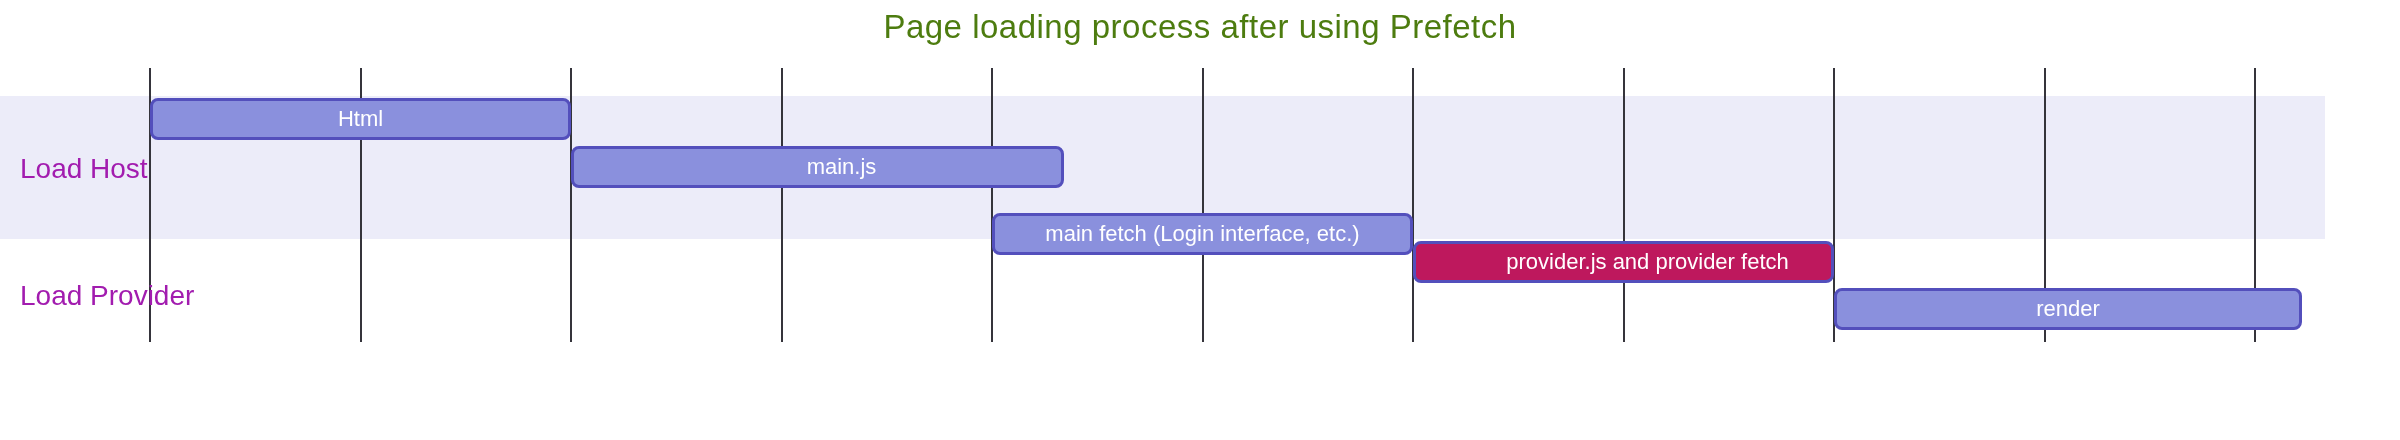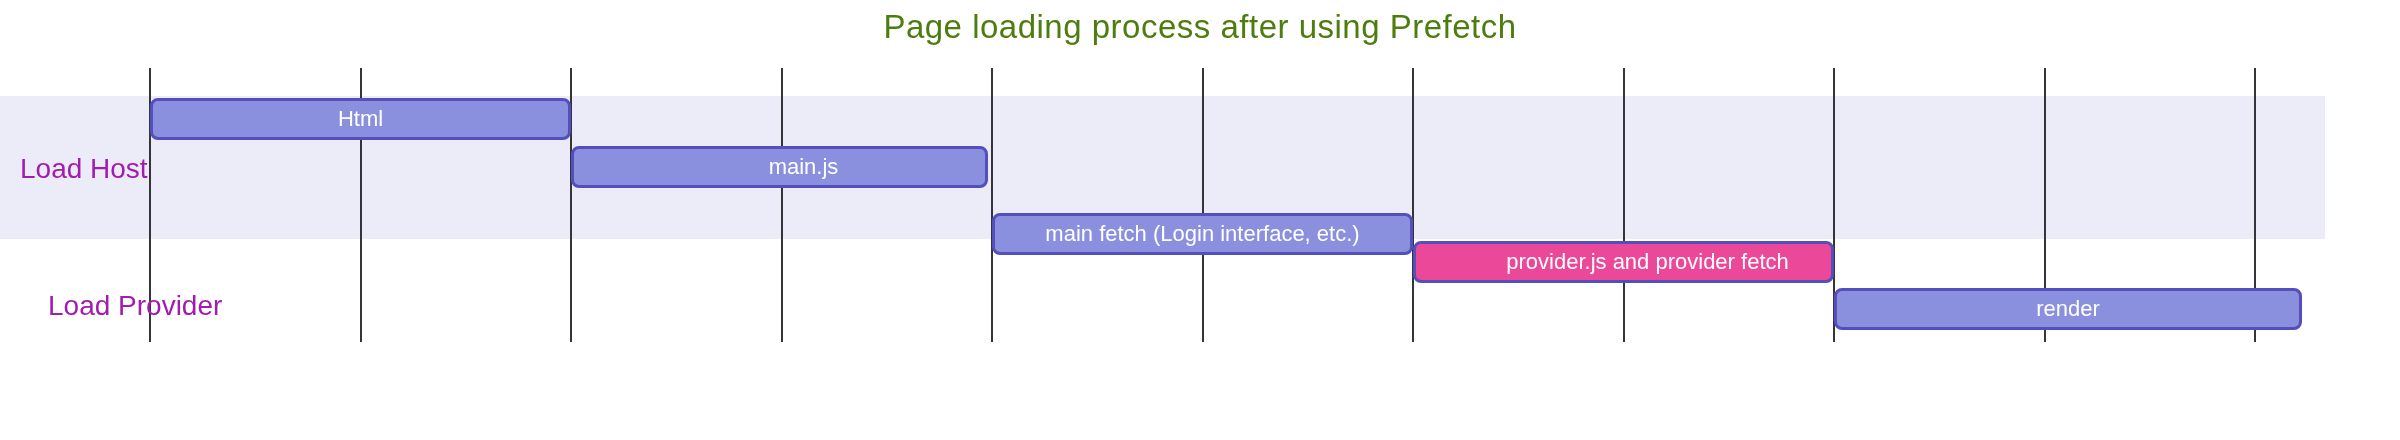--- a/index.html
+++ b/index.html
@@ -76,30 +76,30 @@
       <div class="gridline" style="left: 1412px; background: rgb(53, 52, 59);"></div>
       <div class="gridline" style="left: 1622.5px; background: rgb(53, 52, 59);"></div>
       <div class="gridline" style="left: 1833px; background: rgb(53, 52, 59);"></div>
       <div class="gridline" style="left: 2043.5px; background: rgb(53, 52, 59);"></div>
       <div class="gridline" style="left: 2254px; background: rgb(53, 52, 59);"></div>
     </div>
   <div id="bars">
       <div class="task-bar" style="left: 150px; width: 421px; top: 98px; height: 42px; background: rgb(138, 144, 221); border-color: rgb(83, 79, 188);">
         <span class="task-bar-label" style="color: rgb(255, 255, 255);">Html</span>
       </div>
-      <div class="task-bar" style="left: 571px; width: 417px; top: 145.6px; height: 42px; background: rgb(138, 144, 221); border-color: rgb(83, 79, 188); padding-left: 48px;">
+      <div class="task-bar" style="left: 571px; width: 493px; top: 145.6px; height: 42px; background: rgb(138, 144, 221); border-color: rgb(83, 79, 188); padding-left: 48px;">
         <span class="task-bar-label" style="color: rgb(255, 255, 255);">main.js</span>
       </div>
       <div class="task-bar" style="left: 992px; width: 421px; top: 193.2px; height: 42px; background: rgb(138, 144, 221); border-color: rgb(83, 79, 188); margin-top: 20px;">
         <span class="task-bar-label" style="color: rgb(255, 255, 255);">main fetch  (Login interface, etc.)</span>
       </div>
-      <div class="task-bar" style="left: 1413px; width: 421px; top: 240.8px; height: 42px; background: #ec4899; border-color: rgb(83, 79, 188); padding-left: 48px;">
+      <div class="task-bar" style="left: 1413px; width: 421px; top: 240.8px; height: 42px; background: #be185d; border-color: rgb(83, 79, 188); padding-left: 48px;">
         <span class="task-bar-label" style="color: rgb(255, 255, 255);">provider.js and provider fetch</span>
       </div>
       <div class="task-bar" style="left: 1834px; width: 468px; top: 288.4px; height: 42px; background: rgb(138, 144, 221); border-color: rgb(83, 79, 188);">
         <span class="task-bar-label" style="color: rgb(255, 255, 255);">render</span>
       </div>
     </div>
   <div id="labels">
       <div class="section-label" style="top: 153.4px;">Load Host</div>
-      <div class="section-label" style="top: 290px; margin-left: 28px;">Load Provider</div>
+      <div class="section-label" style="top: 280px;">Load Provider</div>
     </div>
 </div>
 
 </body></html>

